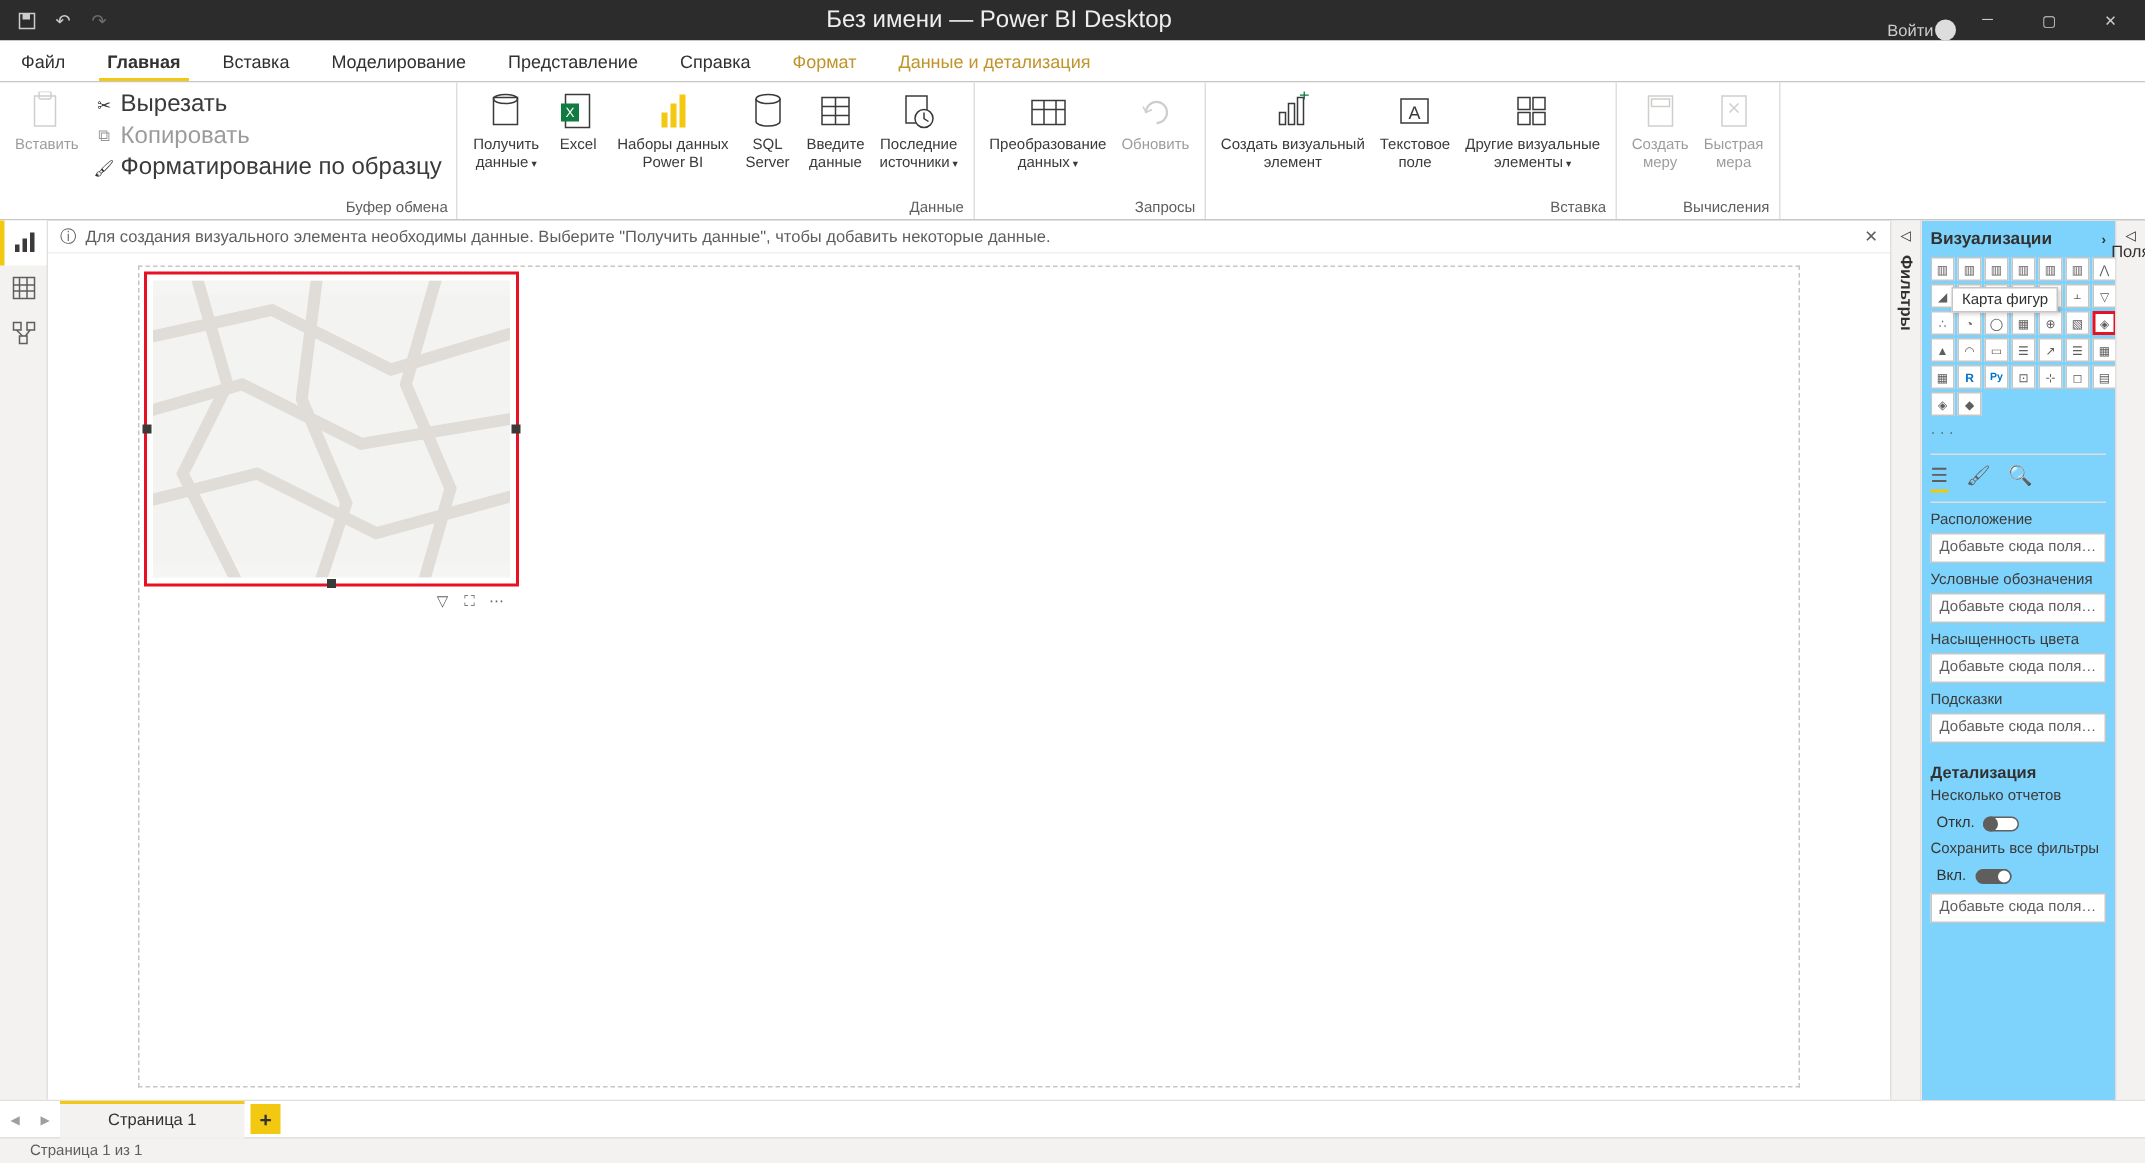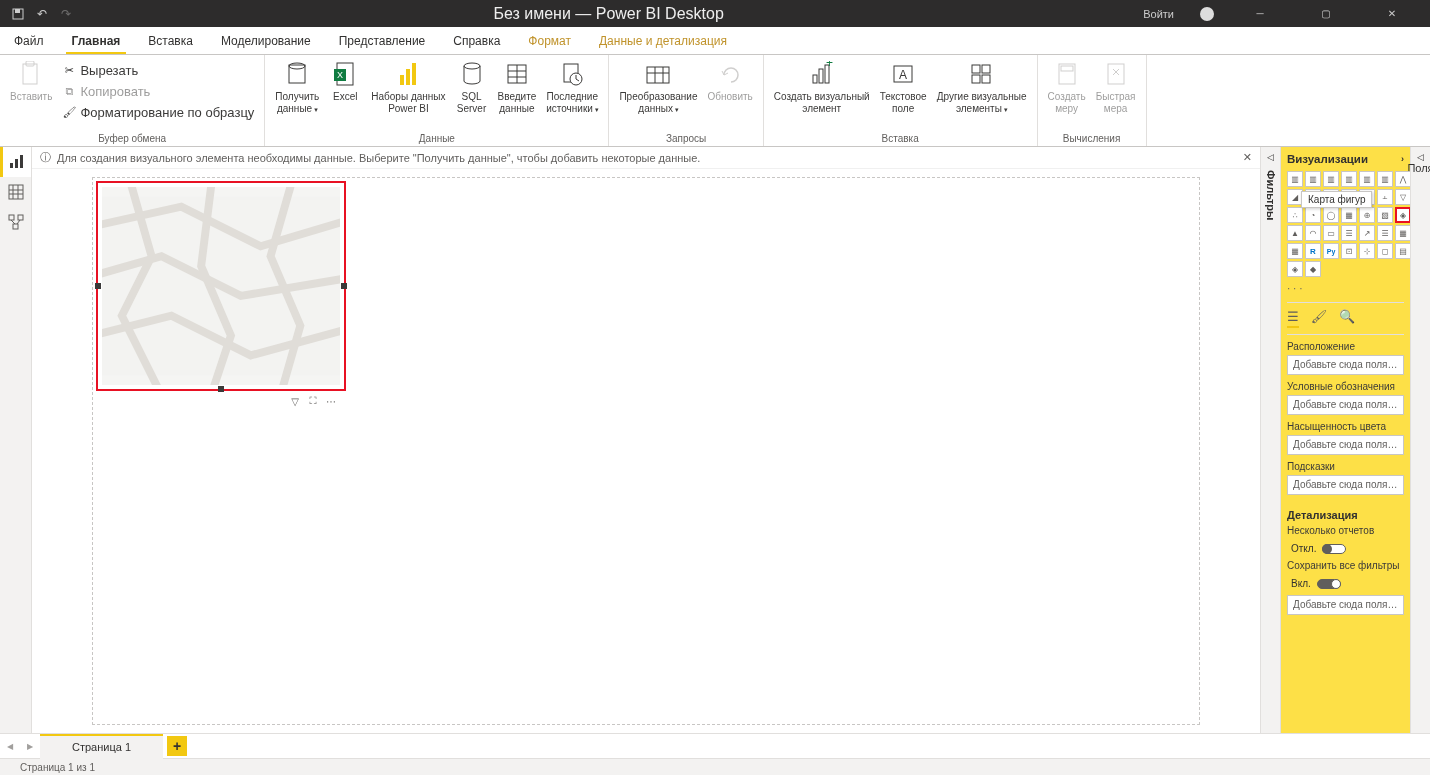--- a/index.html
+++ b/index.html
@@ -3,48 +3,48 @@
 <meta charset="utf-8">
 <style>
 * { margin:0; padding:0; box-sizing:border-box; font-family:"Segoe UI",Arial,sans-serif; }
 body { width:1430px; height:775px; background:#f3f2f1; overflow:hidden; font-size:11px; color:#323130; }
 
 
 .titlebar { height:27px; background:#2d2c2c; display:flex; align-items:center; color:#ccc; }
 .titlebar-left { display:flex; gap:8px; padding-left:10px; align-items:center; }
 .titlebar-left span { width:16px; height:16px; display:flex; align-items:center; justify-content:center; cursor:pointer; font-size:12px; }
 .titlebar-title { flex:1; text-align:center; font-size:16px; color:#eee; }
-.titlebar-right { display:flex; align-items:center; gap:26px; padding-right:18px; }
+.titlebar-right { display:flex; align-items:flex-end; gap:1px; padding-right:3px; }
 .titlebar-right .signin { font-size:11px; }
 .titlebar-right .avatar { width:14px; height:14px; border-radius:50%; background:#ddd; }
 .win-btn { width:40px; height:27px; display:flex; align-items:center; justify-content:center; cursor:pointer; color:#ccc; font-size:10px; }
 
 
 .ribbon-tabs { height:28px; background:#fff; display:flex; align-items:stretch; border-bottom:1px solid #c8c6c4; }
 .file-tab { padding:0 14px; display:flex; align-items:center; font-size:12px; color:#323130; cursor:pointer; }
 .tab { padding:0 14px; display:flex; align-items:center; font-size:12px; cursor:pointer; color:#323130; position:relative; }
 .tab.active { font-weight:600; }
 .tab.active::after { content:''; position:absolute; left:8px; right:8px; bottom:0; height:2px; background:#f2c811; }
 .tab.context { color:#c0932b; }
 
 
 .ribbon { height:92px; background:#fff; border-bottom:1px solid #c8c6c4; display:flex; }
 .rgroup { display:flex; flex-direction:column; padding:3px 6px 0; border-right:1px solid #e1dfdd; }
 .rgroup-content { flex:1; display:flex; align-items:flex-start; gap:2px; }
-.rgroup-label { font-size:10px; color:#605e5c; text-align:center; padding:2px 0; }
+.rgroup-label { font-size:10px; color:#605e5c; text-align:right; padding:2px 0; }
 .rbtn-lg { display:flex; flex-direction:column; align-items:center; justify-content:flex-start; width:auto; min-width:40px; padding:2px 4px; cursor:pointer; }
 .rbtn-lg.disabled { opacity:0.5; }
 .rbtn-lg .ricon { width:28px; height:28px; display:flex; align-items:center; justify-content:center; margin-bottom:3px; }
 .rbtn-lg .rlabel { font-size:10px; text-align:center; line-height:1.15; color:#3b3a39; white-space:pre-line; }
 .rbtn-lg .rlabel .chev { font-size:7px; margin-left:2px; }
 .rbtn-sm-col { display:flex; flex-direction:column; gap:1px; justify-content:flex-start; padding-top:2px; }
 .rbtn-sm { display:flex; align-items:center; gap:4px; padding:1px 4px; cursor:pointer; height:20px; }
 .rbtn-sm.disabled { opacity:0.5; }
 .rbtn-sm .ricon-s { width:14px; height:14px; display:flex; align-items:center; justify-content:center; }
-.rbtn-sm .rlabel-s { font-size:13px; color:#3b3a39; }
+.rbtn-sm .rlabel-s { font-size:16px; color:#3b3a39; }
 
 
 .main { display:flex; height:calc(775px - 27px - 28px - 92px - 25px - 17px); }
 .left-strip { width:32px; background:#f3f2f1; display:flex; flex-direction:column; border-right:1px solid #e1dfdd; }
 .left-strip .vbtn { height:30px; display:flex; align-items:center; justify-content:center; cursor:pointer; }
 .left-strip .vbtn.active { background:#fff; border-left:3px solid #f2c811; }
 
 .canvas-area { flex:1; background:#fff; position:relative; display:flex; flex-direction:column; }
 .msgbar { height:22px; display:flex; align-items:center; padding:0 8px; gap:6px; font-size:11px; color:#605e5c; border-bottom:1px solid #f0f0f0; position:relative; }
 .msgbar .close-msg { position:absolute; right:8px; cursor:pointer; }
@@ -54,21 +54,21 @@
 .visual-placeholder { position:absolute; left:3px; top:3px; width:250px; height:210px; border:2px solid #e81123; background:#fff; }
 .visual-placeholder .map-bg { position:absolute; inset:4px; background:#f5f5f3; overflow:hidden; }
 .visual-placeholder .handle { position:absolute; width:6px; height:6px; background:#3b3a39; }
 .visual-toolbar { position:absolute; display:flex; gap:4px; }
 .visual-toolbar span { width:14px; height:14px; display:flex; align-items:center; justify-content:center; font-size:10px; color:#605e5c; cursor:pointer; }
 
 
 .right-area { display:flex; height:100%; }
 .filters-collapsed { width:20px; background:#f3f2f1; border-left:1px solid #e1dfdd; display:flex; flex-direction:column; align-items:center; padding-top:5px; cursor:pointer; }
 .filters-collapsed .vlabel { writing-mode:vertical-lr; font-size:11px; font-weight:600; margin-top:8px; }
-.viz-pane { width:130px; background:#fde047; border-left:1px solid #e1dfdd; display:flex; flex-direction:column; padding:6px 6px; overflow-y:auto; }
+.viz-pane { width:130px; background:#7dd3fc; border-left:1px solid #e1dfdd; display:flex; flex-direction:column; padding:6px 6px; overflow-y:auto; }
 .viz-title { font-weight:600; font-size:11.5px; margin-bottom:6px; display:flex; justify-content:space-between; align-items:center; }
 .viz-gallery { display:grid; grid-template-columns:repeat(7,16px); gap:2px 2px; margin-bottom:6px; position:relative; }
 .viz-gallery .vizicon { width:16px; height:16px; background:#fff; border:1px solid #c8c6c4; cursor:pointer; display:flex; align-items:center; justify-content:center; font-size:8px; color:#605e5c; }
 .viz-gallery .vizicon.selected { border:2px solid #e81123; }
 .viz-tooltip { position:absolute; background:#fff; border:1px solid #c8c6c4; padding:2px 6px; font-size:10px; white-space:nowrap; z-index:10; box-shadow:1px 1px 3px rgba(0,0,0,0.2); }
 .viz-more { font-size:10px; color:#605e5c; cursor:pointer; margin-bottom:8px;}
 .viz-tabs { border-top:1px solid #e1dfdd; border-bottom:1px solid #e1dfdd; padding:6px 0; display:flex; gap:12px; margin-bottom:6px;}
 .viz-tabs span { font-size:13px; color:#605e5c; cursor:pointer; }
 .field-section { margin-bottom:6px; }
 .field-label { font-size:10px; color:#3b3a39; margin-bottom:3px; }

